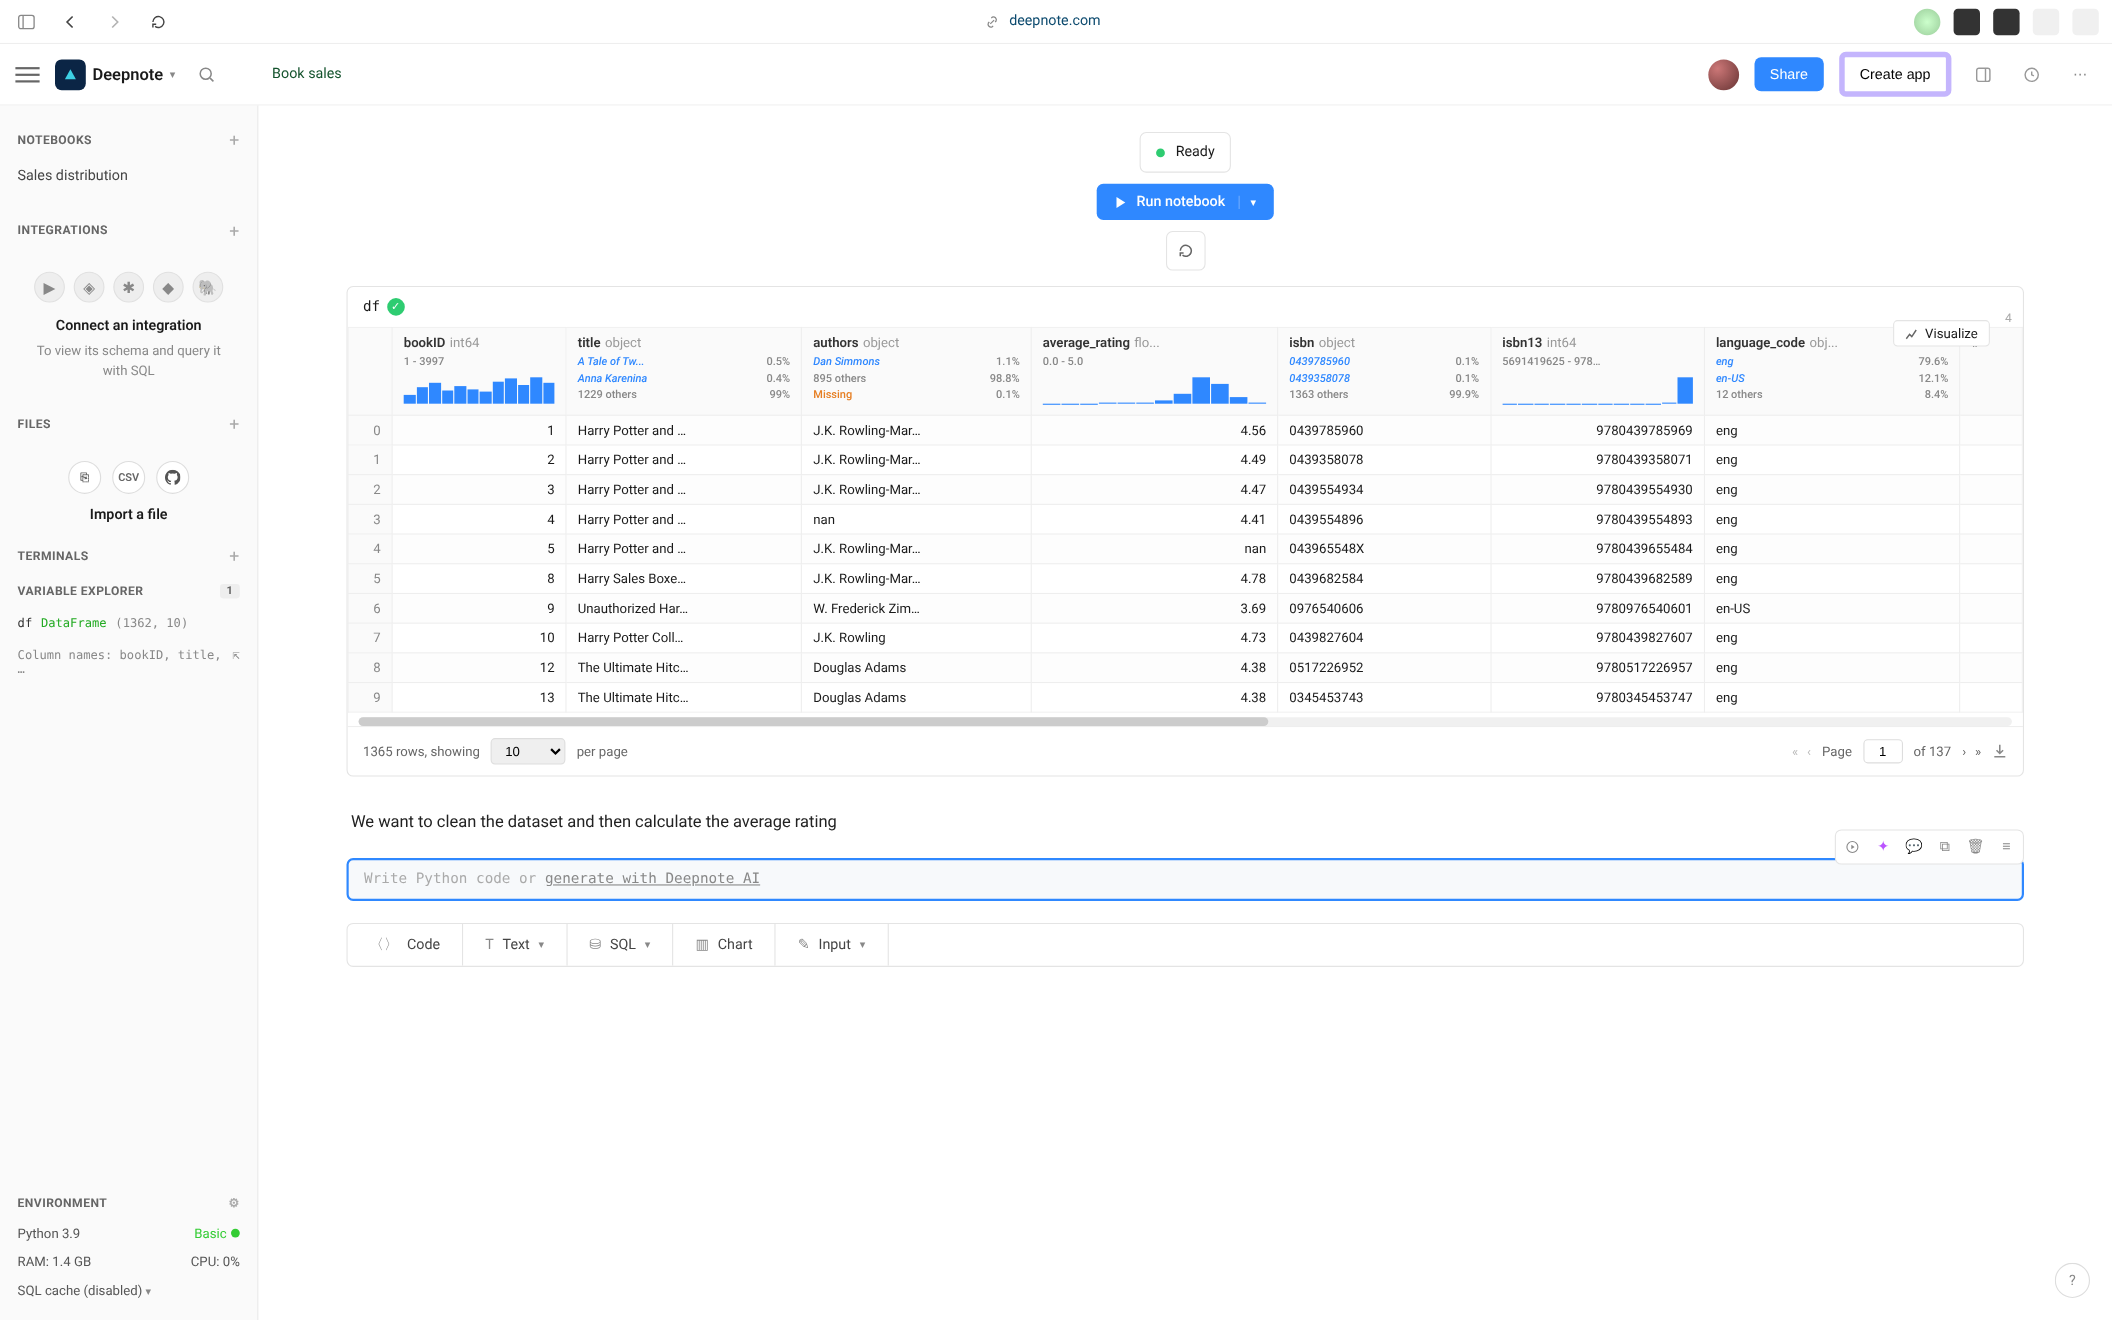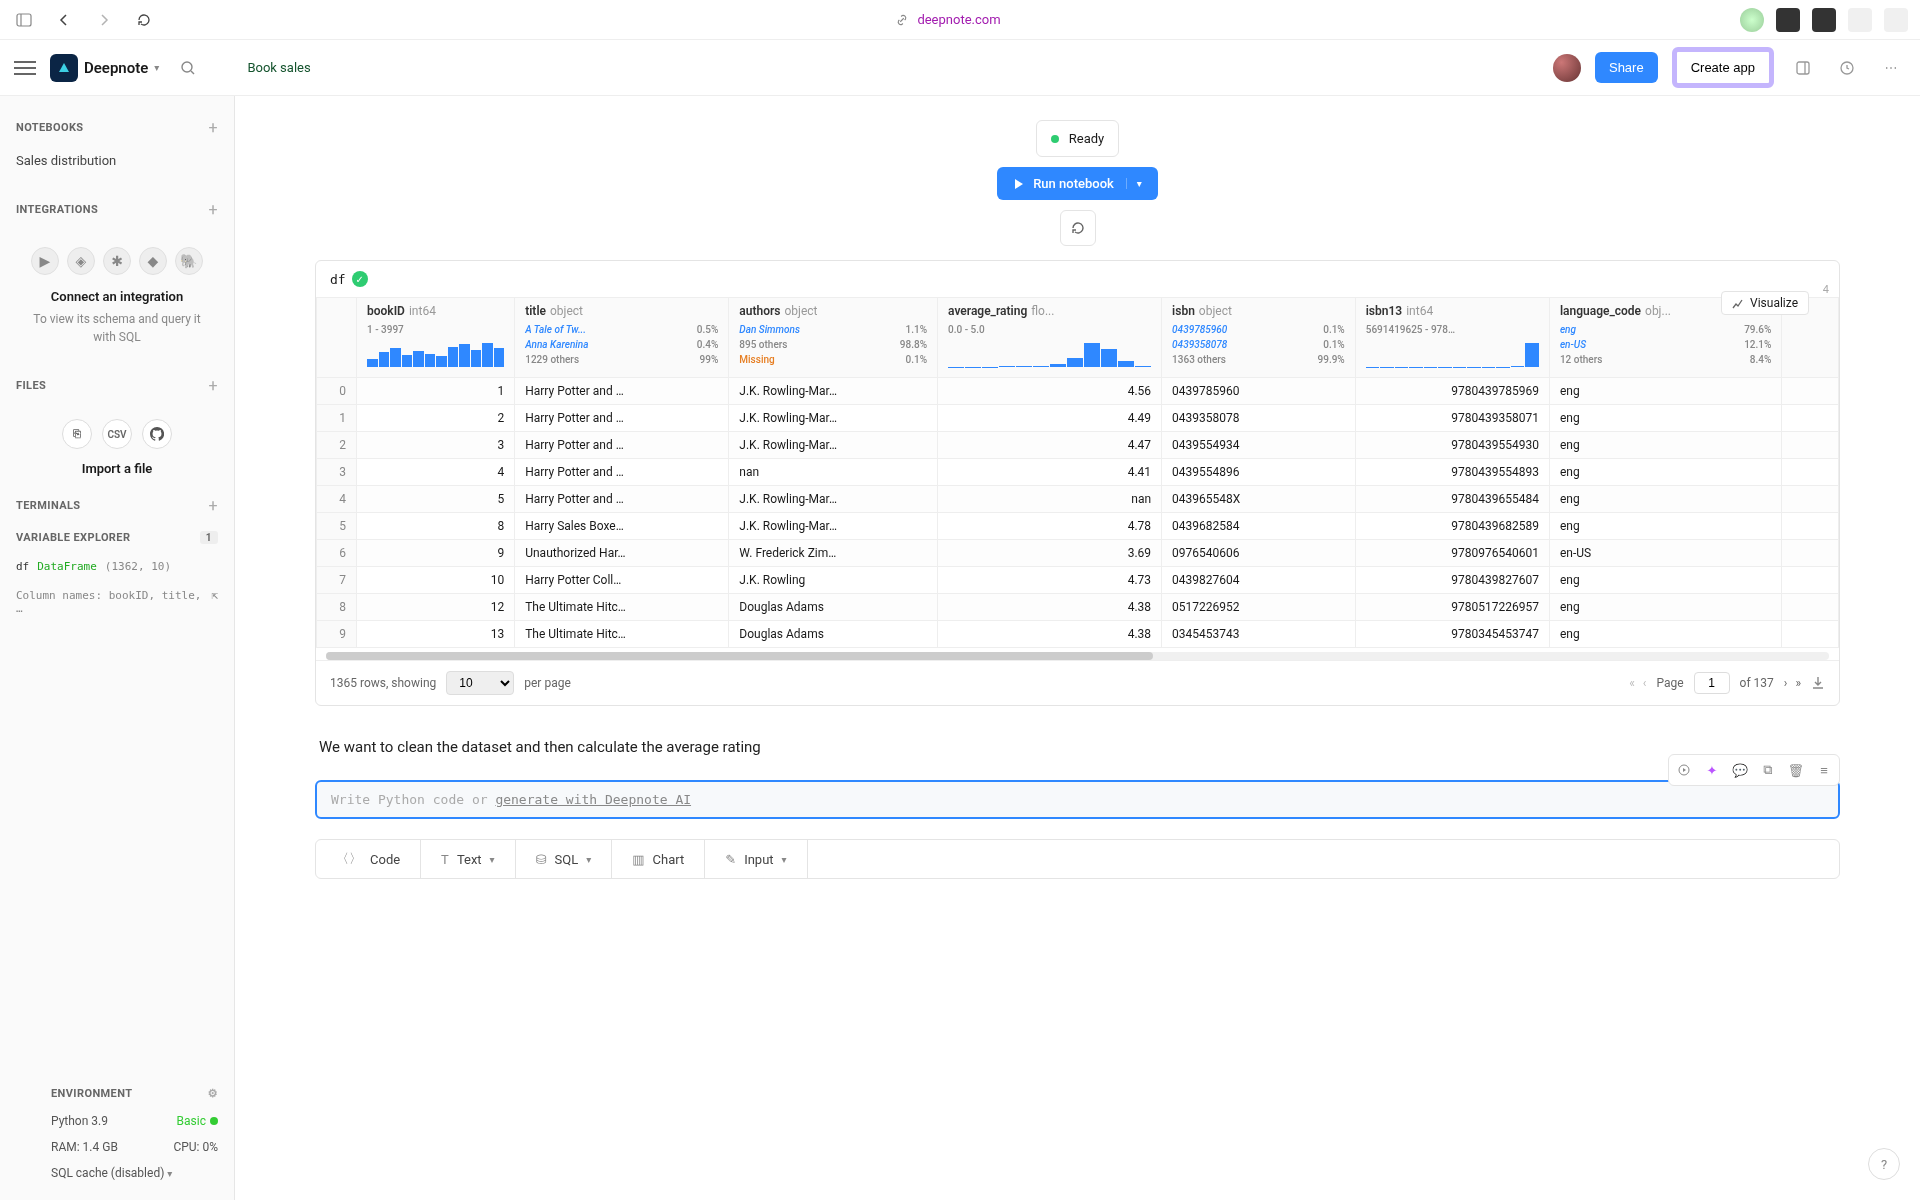--- a/index.html
+++ b/index.html
@@ -1,21 +1,21 @@
 <!DOCTYPE html>
 <html><head>
 <meta charset="utf-8">
 <style>
 * { box-sizing: border-box; margin: 0; padding: 0; }
 body { font-family: -apple-system, BlinkMacSystemFont, "Segoe UI", Roboto, sans-serif; font-size: 13px; color: #1a1a1a; background: #f7f7f7; height: 1200px; width: 1920px; overflow: hidden; }
 
 
 .browser-bar { height: 40px; background: #fff; display: flex; align-items: center; padding: 0 12px; gap: 16px; border-bottom: 1px solid #eee; }
 .browser-btn { width: 24px; height: 24px; display: flex; align-items: center; justify-content: center; color: #666; cursor: pointer; }
-.browser-url { flex: 1; display: flex; align-items: flex-end; justify-content: center; gap: 8px; color: #a21caf; }
+.browser-url { flex: 1; display: flex; align-items: flex-end; justify-content: center; gap: 8px; color: #0c4a6e; }
 .browser-icons { display: flex; gap: 12px; }
 .browser-icons .bi { width: 24px; height: 24px; border-radius: 4px; background: #f0f0f0; }
 
 
 .app-bar { height: 56px; background: #fff; display: flex; align-items: center; padding: 0 14px; gap: 14px; border-bottom: 1px solid #eee; }
 .hamburger { width: 22px; height: 22px; display: flex; flex-direction: column; justify-content: center; gap: 4px; cursor: pointer; }
 .hamburger span { height: 2px; background: #666; }
 .logo-box { width: 28px; height: 28px; background: #0b2545; border-radius: 6px; display: flex; align-items: center; justify-content: center; }
 .logo-tri { width: 0; height: 0; border-left: 5px solid transparent; border-right: 5px solid transparent; border-bottom: 9px solid #3dd0e4; }
 .app-name { font-weight: 600; font-size: 15px; }
@@ -35,21 +35,21 @@
 .side-section { padding: 8px 16px; position: relative; }
 .side-title { font-size: 11px; font-weight: 700; letter-spacing: 0.4px; color: #666; text-transform: uppercase; display: flex; justify-content: space-between; align-items: center; }
 .plus { color: #aaa; font-size: 16px; font-weight: 400; cursor: pointer; }
 .side-item { padding: 8px 16px; color: #444; cursor: pointer; }
 .integration-icons { display: flex; justify-content: center; gap: 8px; padding: 20px 0 10px; }
 .int-icon { width: 28px; height: 28px; border-radius: 50%; background: #eee; display: flex; align-items: center; justify-content: center; font-size: 14px; color: #888; border: 1px solid #e0e0e0; }
 .side-cta { text-align: center; font-weight: 600; font-size: 13px; padding: 4px 16px; }
 .side-desc { text-align: center; color: #888; font-size: 12px; padding: 2px 24px 14px; line-height: 1.5; }
 .file-icons { display: flex; justify-content: center; gap: 10px; padding: 16px 0 8px; }
 .file-icon { width: 30px; height: 30px; border-radius: 50%; background: #fff; border: 1px solid #ddd; display: flex; align-items: center; justify-content: center; font-size: 10px; color: #666; font-weight: 600; }
-.side-bottom { margin-top: auto; padding-left: 35px; }
+.side-bottom { margin-top: auto; }
 .env-row { padding: 6px 16px; display: flex; justify-content: space-between; align-items: center; color: #555; font-size: 12px; }
 .badge-basic { color: #3c3; font-size: 12px; }
 .dot-green { width: 8px; height: 8px; border-radius: 50%; background: #3c3; display: inline-block; margin-left: 4px; }
 .var-badge { background: #eee; padding: 1px 6px; border-radius: 3px; font-size: 10px; color: #666; }
 
 .content { flex: 1; overflow-y: auto; padding: 24px 80px; background: #fff; }
 
 
 .nb-status { display: flex; align-items: center; gap: 10px; margin-bottom: 14px; flex-direction: column; }
 .status-box { flex: 1; border: 1px solid #e4e4e4; border-radius: 6px; padding: 10px 14px; display: flex; align-items: center; gap: 10px; }

